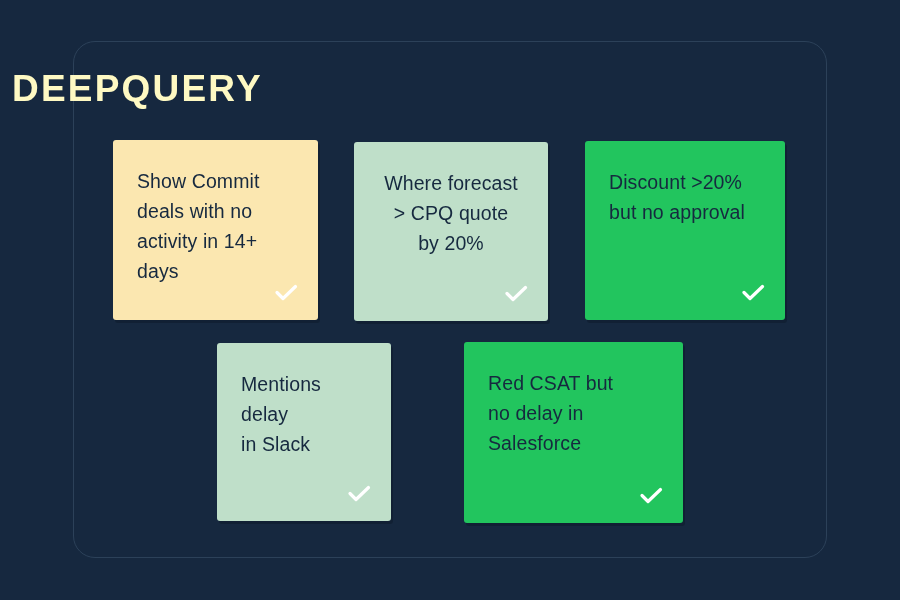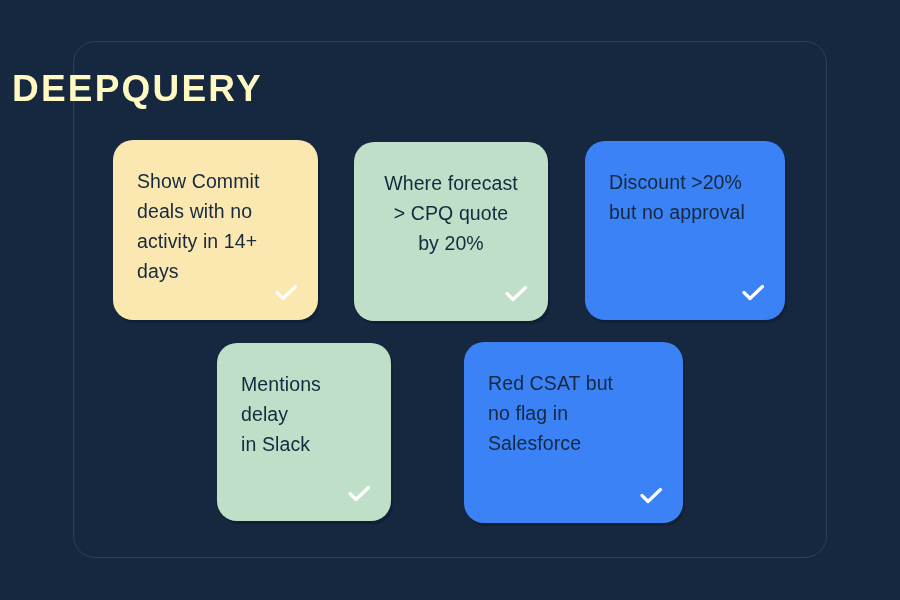--- a/index.html
+++ b/index.html
@@ -46,21 +46,21 @@
     font-weight: bold;
     letter-spacing: 2.2px;
     line-height: 1;
     margin-left: 12px;
   }
 
   
   .card {
     position: absolute;
     box-sizing: border-box;
-    border-radius: 20px;
+    border-radius: 3px;
     padding: 26px 24px 0 24px;
     color: #16293f;
     font-size: 19.5px;
     line-height: 30px;
     letter-spacing: 0.1px;
     box-shadow: 2px 3px 0 rgba(7, 16, 28, 0.30);
   }
   .card-text {
     display: block;
     white-space: pre-line;
@@ -69,21 +69,21 @@
     position: absolute;
     right: 17px;
     bottom: 13px;
     width: 30px;
     height: 30px;
     display: block;
   }
 
   .c-yellow { background: #fbe7b0; }
   .c-mint   { background: #bfdfc9; }
-  .c-tan    { background: #3b82f6; }
+  .c-tan    { background: #22c55e; }
 
   
   #card-0 { left: 113px; top: 140px; width: 205px; height: 180px; }
   #card-1 { left: 354px; top: 142px; width: 194px; height: 179px; text-align: center; }
   #card-2 { left: 585px; top: 141px; width: 200px; height: 179px; }
   
   #card-3 { left: 217px; top: 343px; width: 174px; height: 178px; }
   #card-4 { left: 464px; top: 342px; width: 219px; height: 181px; }
 </style>
 </head>
@@ -125,20 +125,20 @@
   <div class="card c-mint" id="card-3">
     <span class="card-text">Mentions delay
 in Slack</span>
     <svg class="check" viewBox="0 0 30 30" aria-hidden="true">
       <path d="M6 15.5 L12 21.5 L24.5 9.5" fill="none" stroke="#ffffff" stroke-width="3.2" stroke-linecap="round" stroke-linejoin="round"></path>
     </svg>
   </div>
 
   <div class="card c-tan" id="card-4">
     <span class="card-text">Red CSAT but
-no flag in
+no delay in
 Salesforce</span>
     <svg class="check" viewBox="0 0 30 30" aria-hidden="true">
       <path d="M6 15.5 L12 21.5 L24.5 9.5" fill="none" stroke="#ffffff" stroke-width="3.2" stroke-linecap="round" stroke-linejoin="round"></path>
     </svg>
   </div>
 
 </div>
 
 </body></html>

